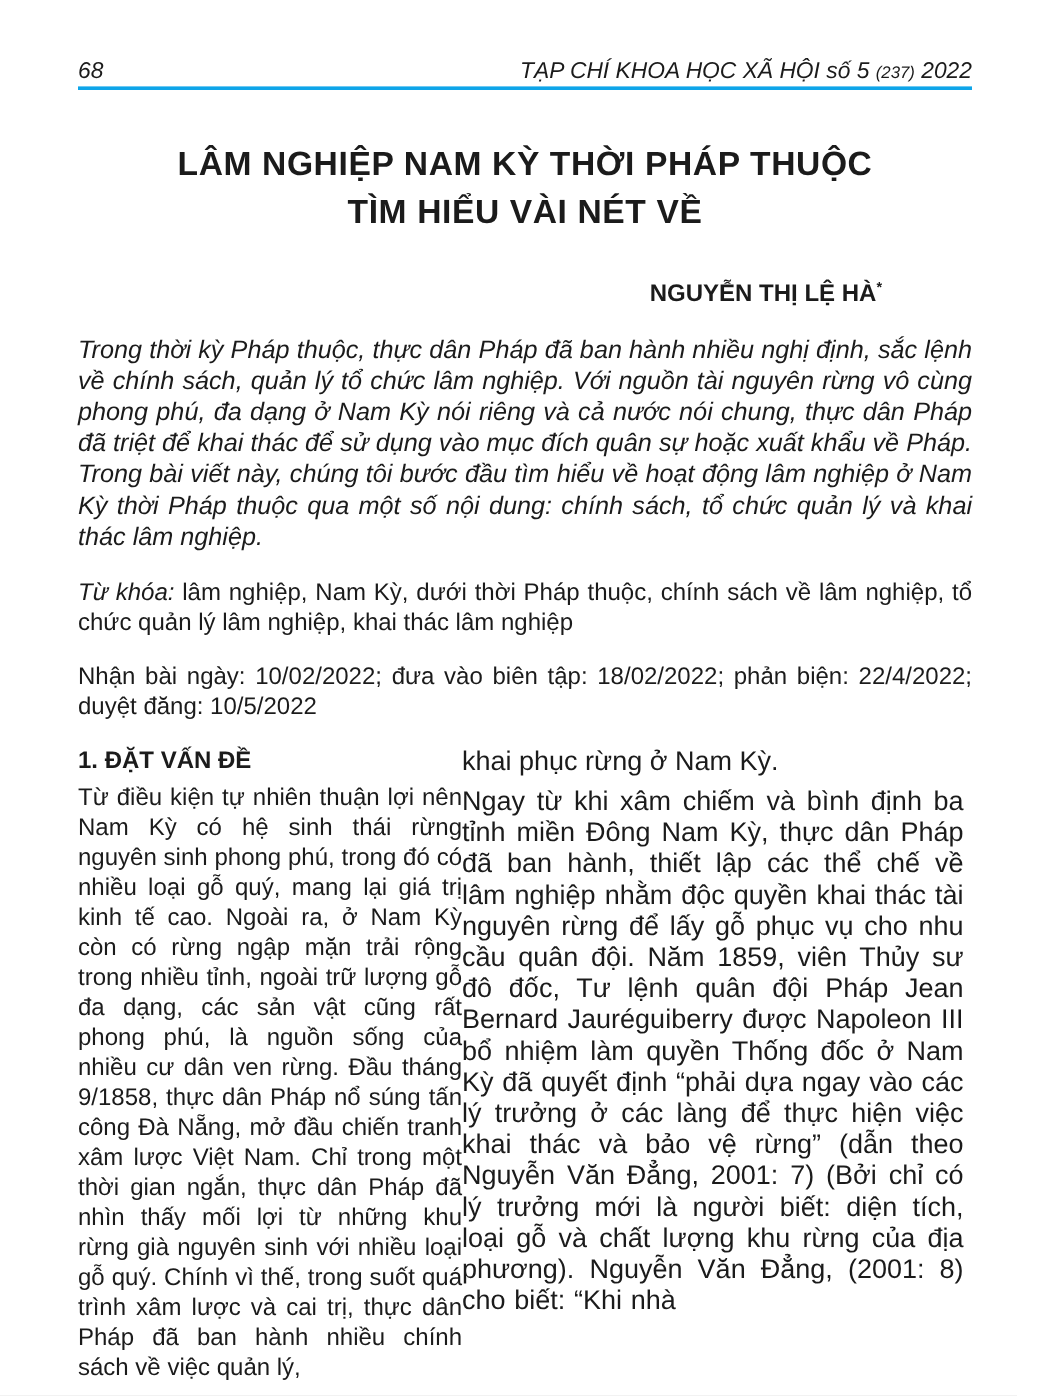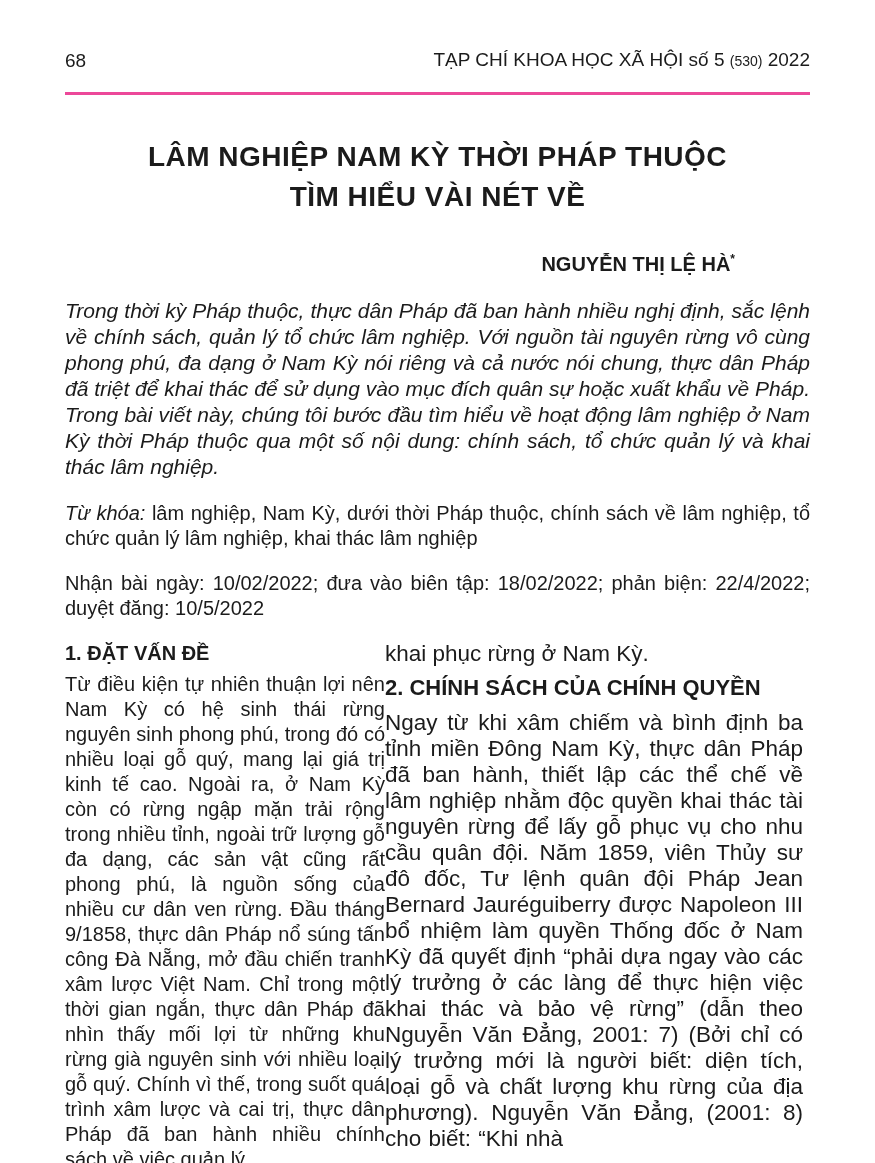--- a/index.html
+++ b/index.html
@@ -12,22 +12,23 @@
     font-family:"Liberation Sans", sans-serif;
     box-sizing:border-box;
     padding:48px 50px 0 65px;
     overflow:hidden;
   }
   
   .pagehead{
     width:745px;
     display:flex;justify-content:space-between;align-items:flex-end;
     font-size:19px;line-height:24px;
-    border-bottom:3px solid #ec4899;
-    padding-bottom:19px;
+    border-bottom:3px solid #0ea5e9;
+    padding-bottom:0;
+    font-style:italic;
   }
   .journal-ref{white-space:nowrap;}
   .journal-ref .issue-small{font-size:14px;}
   
   .title{
     width:745px;
     margin-top:42px;
     text-align:center;
     font-weight:bold;
     font-size:28px;line-height:40px;
@@ -90,21 +91,21 @@
   .footnote{margin-top:12px;}
   .fn-rule{width:130px;height:2px;background:#2a2a2a;margin-bottom:7px;}
 </style>
 </head>
 <body>
 
 <div class="page">
 
   <div class="pagehead">
     <span class="pagenum">68</span>
-    <span class="journal-ref"><span>TẠP CHÍ KHOA HỌC XÃ HỘI số 5</span> <span class="issue-small">(530)</span> <span>2022</span></span>
+    <span class="journal-ref"><span>TẠP CHÍ KHOA HỌC XÃ HỘI số 5</span> <span class="issue-small">(237)</span> <span>2022</span></span>
   </div>
 
   <div class="title">
     <div>LÂM NGHIỆP NAM KỲ THỜI PHÁP THUỘC</div>
     <div>TÌM HIỂU VÀI NÉT VỀ</div>
   </div>
 
   <div class="author"><span>NGUYỄN THỊ LỆ HÀ</span><sup>*</sup></div>
 
   <p class="abstract">Trong thời kỳ Pháp thuộc, thực dân Pháp đã ban hành nhiều nghị định, sắc lệnh về chính sách, quản lý tổ chức lâm nghiệp. Với nguồn tài nguyên rừng vô cùng phong phú, đa dạng ở Nam Kỳ nói riêng và cả nước nói chung, thực dân Pháp đã triệt để khai thác để sử dụng vào mục đích quân sự hoặc xuất khẩu về Pháp. Trong bài viết này, chúng tôi bước đầu tìm hiểu về hoạt động lâm nghiệp ở Nam Kỳ thời Pháp thuộc qua một số nội dung: chính sách, tổ chức quản lý và khai thác lâm nghiệp.</p>
@@ -120,20 +121,19 @@
       <p class="body-par">Từ điều kiện tự nhiên thuận lợi nên Nam Kỳ có hệ sinh thái rừng nguyên sinh phong phú, trong đó có nhiều loại gỗ quý, mang lại giá trị kinh tế cao. Ngoài ra, ở Nam Kỳ còn có rừng ngập mặn trải rộng trong nhiều tỉnh, ngoài trữ lượng gỗ đa dạng, các sản vật cũng rất phong phú, là nguồn sống của nhiều cư dân ven rừng. Đầu tháng 9/1858, thực dân Pháp nổ súng tấn công Đà Nẵng, mở đầu chiến tranh xâm lược Việt Nam. Chỉ trong một thời gian ngắn, thực dân Pháp đã nhìn thấy mối lợi từ những khu rừng già nguyên sinh với nhiều loại gỗ quý. Chính vì thế, trong suốt quá trình xâm lược và cai trị, thực dân Pháp đã ban hành nhiều chính sách về việc quản lý,</p>
       <div class="footnote">
         <div class="fn-rule"></div>
 
       </div>
     </div>
 
     <div class="col-right">
       <p class="lead">khai phục rừng ở Nam Kỳ.</p>
       <h3>
-        <div>2. CHÍNH SÁCH CỦA CHÍNH QUYỀN</div>
       </h3>
       <p class="body-par">Ngay từ khi xâm chiếm và bình định ba tỉnh miền Đông Nam Kỳ, thực dân Pháp đã ban hành, thiết lập các thể chế về lâm nghiệp nhằm độc quyền khai thác tài nguyên rừng để lấy gỗ phục vụ cho nhu cầu quân đội. Năm 1859, viên Thủy sư đô đốc, Tư lệnh quân đội Pháp Jean Bernard Jauréguiberry được Napoleon III bổ nhiệm làm quyền Thống đốc ở Nam Kỳ đã quyết định “phải dựa ngay vào các lý trưởng ở các làng để thực hiện việc khai thác và bảo vệ rừng” (dẫn theo Nguyễn Văn Đẳng, 2001: 7) (Bởi chỉ có lý trưởng mới là người biết: diện tích, loại gỗ và chất lượng khu rừng của địa phương). Nguyễn Văn Đẳng, (2001: 8) cho biết: “Khi nhà</p>
     </div>
 
   </div>
 
 </div>
 
 </body></html>

